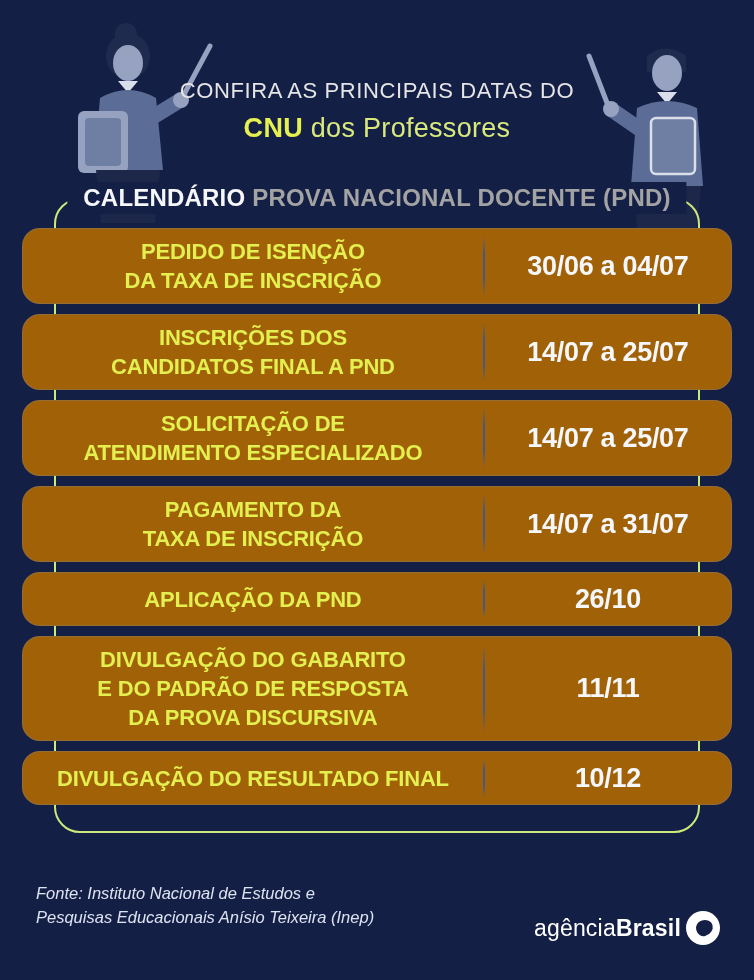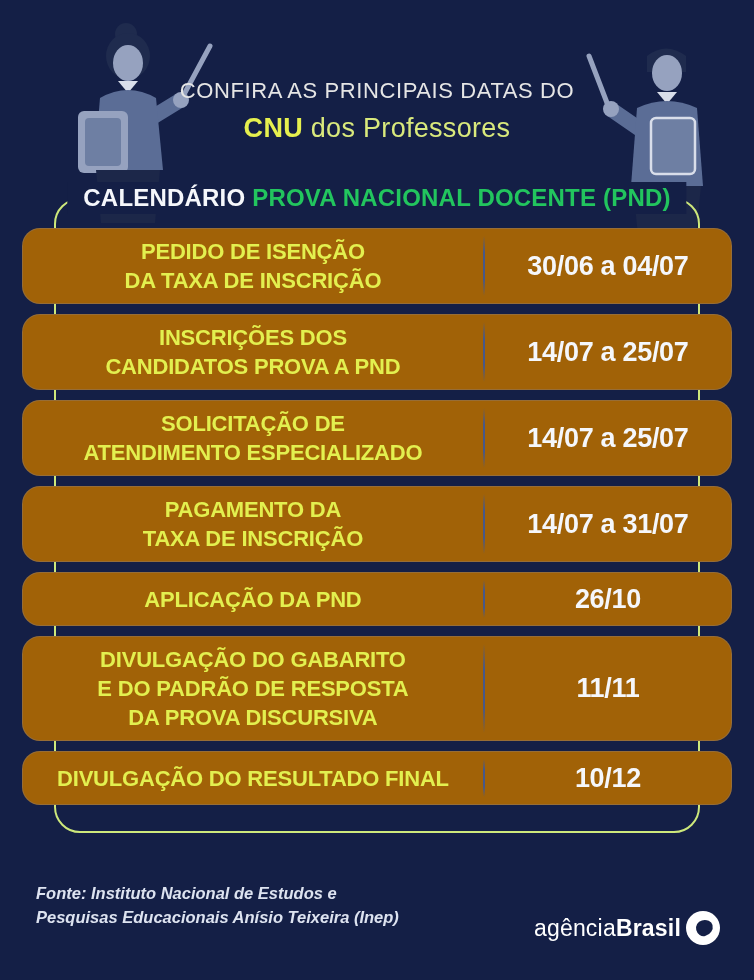--- a/index.html
+++ b/index.html
@@ -28,21 +28,21 @@
   .board-border{
     position:absolute;left:32px;right:32px;top:-30px;bottom:-28px;
     border:2px solid #cde87b;border-radius:26px;z-index:0;
   }
   .board-label{
     position:absolute;top:-30px;left:50%;transform:translate(-50%,-50%);
     background:#141f46;padding:2px 16px;white-space:nowrap;
     font-weight:700;font-size:24px;letter-spacing:.2px;z-index:2;
   }
   .board-label .lbl-white{color:#f5f7fb;}
-  .board-label .lbl-accent{color:#22c55e;}
+  .board-label .lbl-accent{color:#a3a3a3;}
   .row{
     position:relative;z-index:1;
     display:flex;align-items:stretch;
     background:#a16207;
     border:1px solid rgba(125,145,195,.25);
     border-radius:18px;
     margin-bottom:10px;
     min-height:52px;
   }
   .row:last-child{margin-bottom:8px;}
@@ -62,21 +62,20 @@
   .row-date{
     flex:1;display:flex;align-items:center;justify-content:center;
     color:#f5f7fb;font-weight:700;font-size:27px;letter-spacing:-.3px;
     padding:8px 12px;
   }
   
   .source{
     position:absolute;left:36px;top:882px;
     font-style:italic;font-size:16.5px;line-height:1.45;color:#dde3f0;
     white-space:pre-line;
-    font-weight:bold;
   }
   .logo{
     position:absolute;right:34px;top:876px;
     display:flex;align-items:center;margin-top:35px;
   }
   .logo-text{font-size:23px;color:#ffffff;letter-spacing:.2px;}
   .logo-text .lt-light{font-weight:400;}
   .logo-text .lt-bold{font-weight:700;}
   .logo-mark{
     width:34px;height:34px;border-radius:50%;background:#ffffff;
@@ -131,21 +130,21 @@
   <div class="board-label"><span class="lbl-white">CALENDÁRIO </span><span class="lbl-accent">PROVA NACIONAL DOCENTE (PND)</span></div>
 
   <div class="row">
     <div class="row-title">PEDIDO DE ISENÇÃO
 DA TAXA DE INSCRIÇÃO</div>
     <div class="row-divider"></div>
     <div class="row-date">30/06 a 04/07</div>
   </div>
   <div class="row">
     <div class="row-title">INSCRIÇÕES DOS
-CANDIDATOS PROVA A PND</div>
+CANDIDATOS FINAL A PND</div>
     <div class="row-divider"></div>
     <div class="row-date">14/07 a 25/07</div>
   </div>
   <div class="row">
     <div class="row-title">SOLICITAÇÃO DE
 ATENDIMENTO ESPECIALIZADO</div>
     <div class="row-divider"></div>
     <div class="row-date">14/07 a 25/07</div>
   </div>
   <div class="row">

